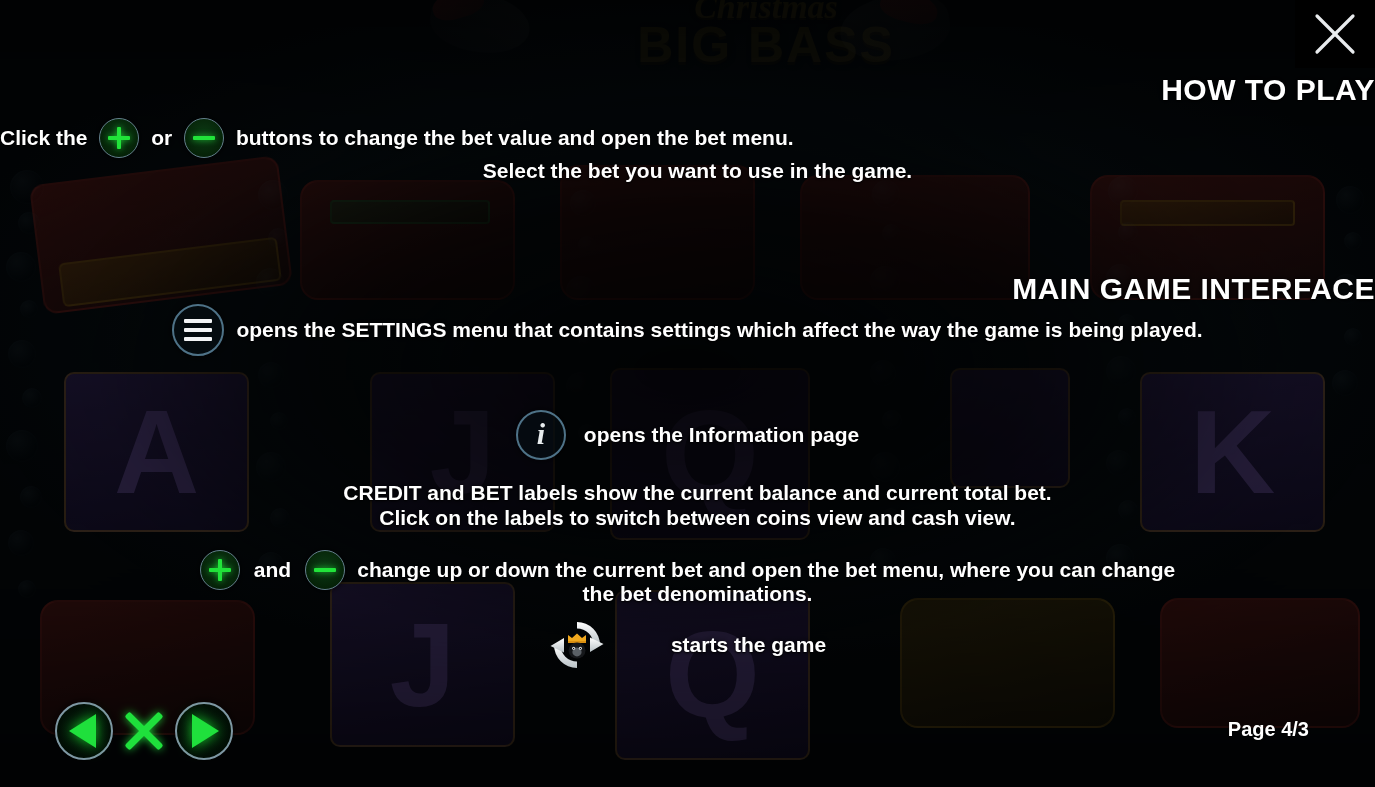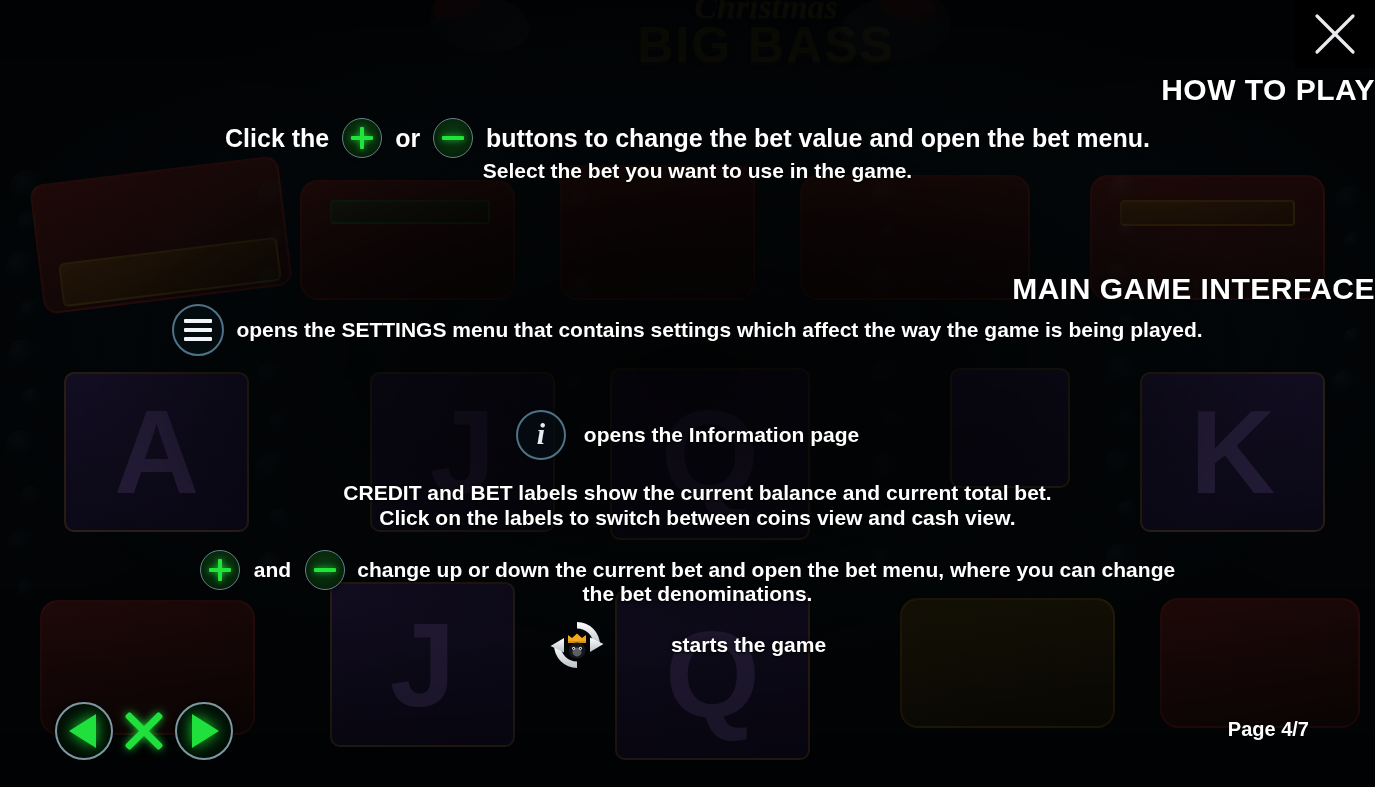--- a/index.html
+++ b/index.html
@@ -117,22 +117,22 @@
   }
 
   h1.heading {
     position:absolute; left:0; right:0; text-align:right;
     font-size:30px; letter-spacing:.5px;
     font-weight:bold;
   }
 
   .line {
     position:absolute; left:0; right:0;
-    display:flex; align-items:center; justify-content:center;
-    font-size:25px;
+    display:flex; align-items:center; 
+    font-size:21px;
     gap:0;
   }
   .line-txt { white-space:pre; }
 
   .para {
     position:absolute; left:0; right:0; text-align:center;
     font-size:21px; line-height:25px;margin-left:20px;
   }
 
   
@@ -457,21 +457,21 @@
       </span>
       <span class="nav-x">
         <b></b>
           <b></b>
       </span>
       <span class="circ btn-nav">
         <span class="tri tri-right"></span>
       </span>
     </div>
 
-    <div id="page-indicator">Page 4/7</div>
+    <div id="page-indicator">Page 4/3</div>
 
     <div id="close-btn">
       <svg width="50" height="50" viewBox="0 0 50 50">
         <line x1="7" y1="7" x2="43" y2="43" stroke="#e9ecee" stroke-width="3.2" stroke-linecap="round"></line>
         <line x1="43" y1="7" x2="7" y2="43" stroke="#e9ecee" stroke-width="3.2" stroke-linecap="round"></line>
       </svg>
     </div>
 
   </div>
 </div>

